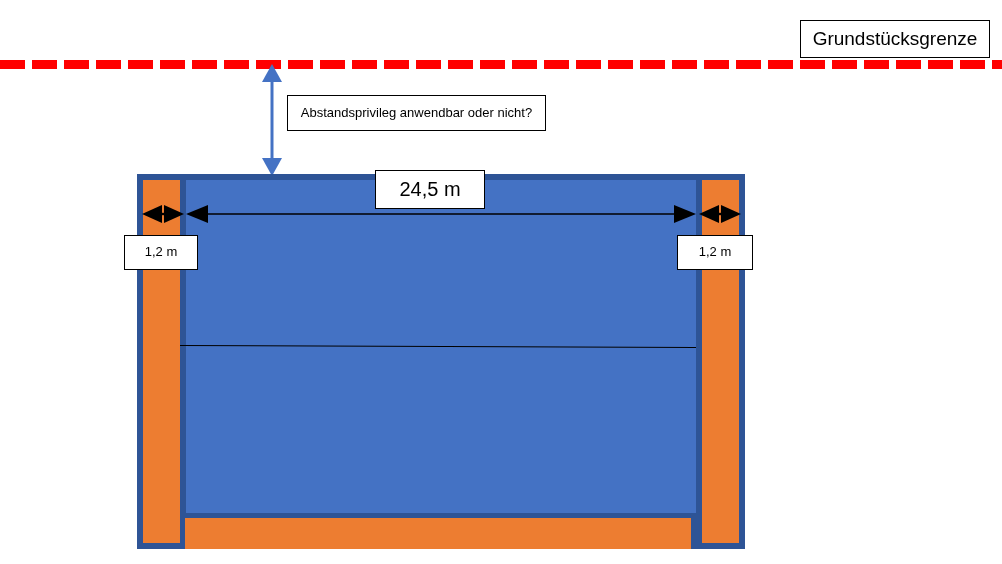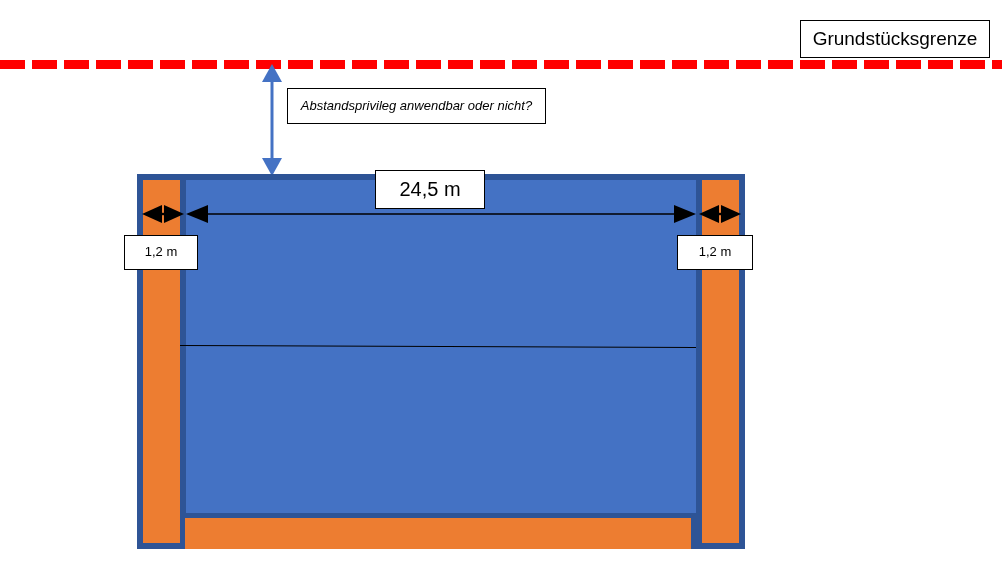--- a/index.html
+++ b/index.html
@@ -45,24 +45,23 @@
     color: #000000;
     line-height: 1.15;
     white-space: nowrap;
   }
   #label-boundary {
     left: 800px;  top: 20px;
     width: 190px; height: 38px;
     font-size: 19px;
   }
   #label-question {
-    left: 287px; top: 88px;
+    left: 287px; top: 95px;
     width: 259px; height: 36px;
     font-size: 13px;
-    font-style: italic;
   }
   #label-width {
     left: 375px; top: 170px;
     width: 110px; height: 39px;
     font-size: 20px;
   }
   #label-left-dist {
     left: 124px; top: 235px;
     width: 74px; height: 35px;
     font-size: 13px;

